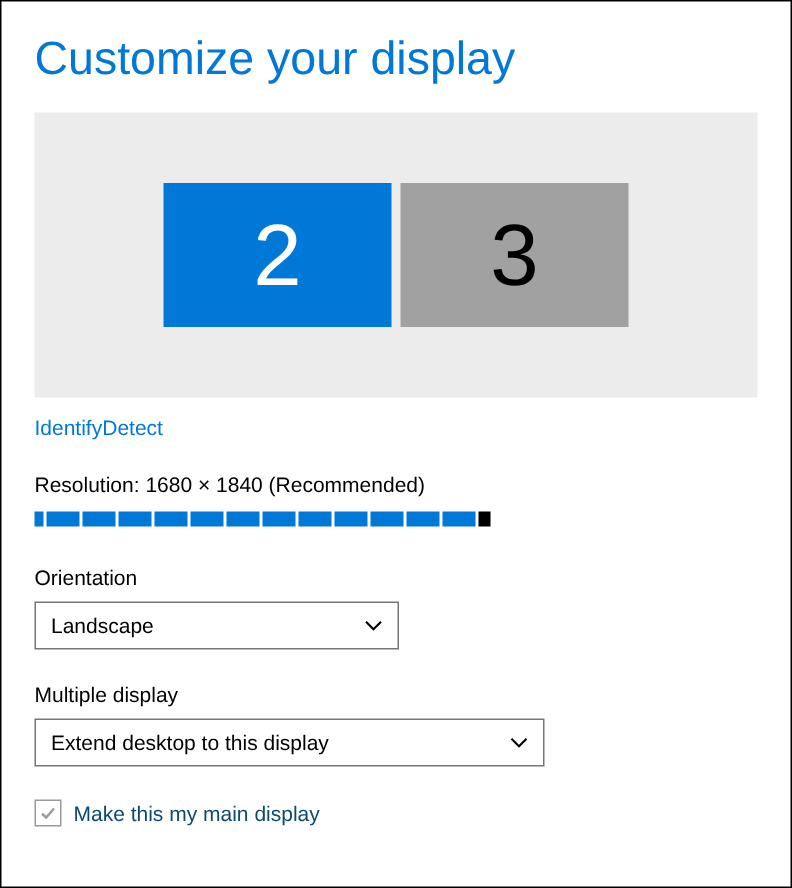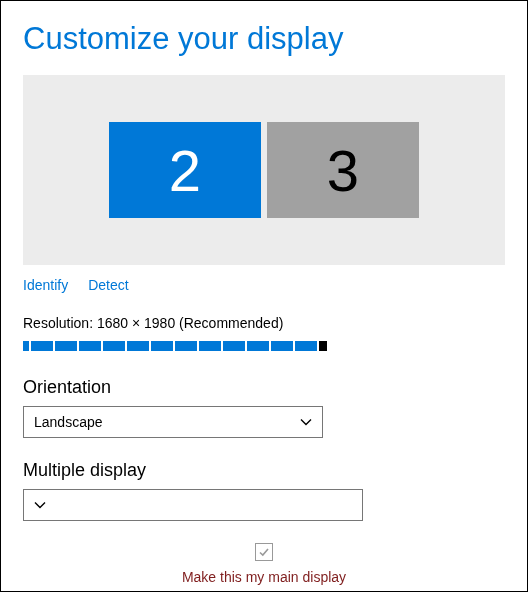--- a/index.html
+++ b/index.html
@@ -41,21 +41,20 @@
     .monitor.selected {
       background: #0078d7;
       color: #fff;
     }
     .monitor.unselected {
       background: #a1a1a1;
       color: #000;
     }
     .link-row {
       display: flex;
-      gap: 20px;
       margin-bottom: 22px;
     }
     .link {
       color: #0078d7;
       font-size: 14px;
       cursor: pointer;
     }
     .resolution-label {
       font-size: 14px;
       margin-bottom: 10px;
@@ -66,46 +65,45 @@
       margin-bottom: 26px;
     }
     .slider-seg {
       height: 10px;
       background: #0078d7;
     }
     .slider-seg.first { width: 6px; }
     .slider-seg.normal { width: 22px; }
     .slider-seg.thumb { width: 8px; background: #000; }
     .field-label {
-      font-size: 18px;
+      font-size: 14px;
       margin-bottom: 8px;
     }
     .select {
-      width: 300px;
+      width: 243px;
       height: 32px;
       border: 1px solid #767676;
       background: #fff;
       display: flex;
       align-items: center;
       justify-content: space-between;
       padding: 0 10px;
       cursor: pointer;
       margin-bottom: 22px;
     }
     .select.wide { width: 340px; }
     .chevron {
       width: 12px;
       height: 12px;
     }
     .checkbox-row {
       display: flex;
       align-items: center;
       gap: 8px;
-      color: #7f1d1d;
-      flex-direction: column;
+      color: #0c4a6e;
     }
     .checkbox {
       width: 18px;
       height: 18px;
       border: 1px solid #999;
       display: flex;
       align-items: center;
       justify-content: center;
     }
   </style>
@@ -117,21 +115,21 @@
 <div class="display-area">
   <div class="monitor selected">2</div>
   <div class="monitor unselected">3</div>
 </div>
 
 <div class="link-row">
   <span class="link">Identify</span>
   <span class="link">Detect</span>
 </div>
 
-<div class="resolution-label">Resolution: 1680 × 1980 (Recommended)</div>
+<div class="resolution-label">Resolution: 1680 × 1840 (Recommended)</div>
 
 <div class="slider">
   <div class="slider-seg first"></div>
   <div class="slider-seg normal"></div>
   <div class="slider-seg normal"></div>
   <div class="slider-seg normal"></div>
   <div class="slider-seg normal"></div>
   <div class="slider-seg normal"></div>
   <div class="slider-seg normal"></div>
   <div class="slider-seg normal"></div>
@@ -146,20 +144,21 @@
 <div class="field-label">Orientation</div>
 <div class="select">
   <span>Landscape</span>
   <svg class="chevron" viewBox="0 0 12 12">
       <path d="M1 3.5 L6 8.5 L11 3.5" fill="none" stroke="#000" stroke-width="1.4"></path>
     </svg>
 </div>
 
 <div class="field-label">Multiple display</div>
 <div class="select wide">
+  <span>Extend desktop to this display</span>
   <svg class="chevron" viewBox="0 0 12 12">
       <path d="M1 3.5 L6 8.5 L11 3.5" fill="none" stroke="#000" stroke-width="1.4"></path>
     </svg>
 </div>
 
 <div class="checkbox-row">
   <div class="checkbox">
     <svg width="12" height="12" viewBox="0 0 12 12">
         <path d="M2 6.5 L4.8 9 L10 3" fill="none" stroke="#999" stroke-width="1.6"></path>
       </svg>

